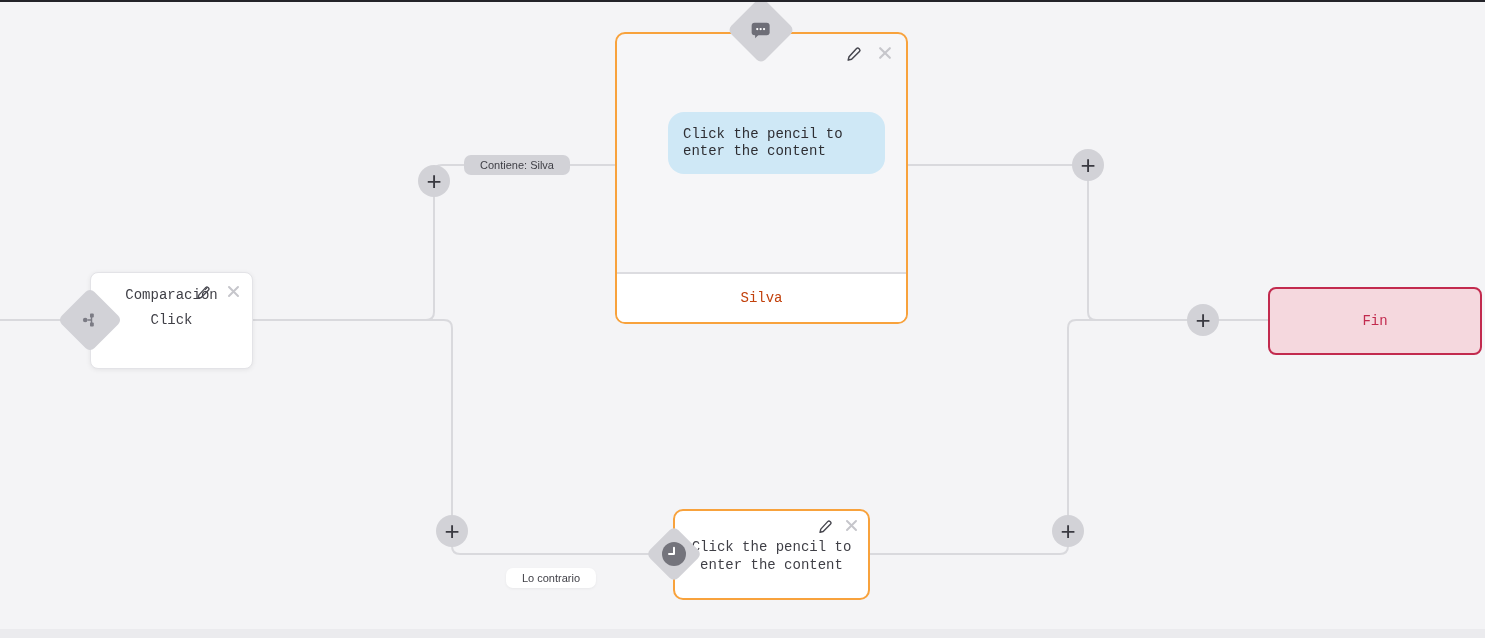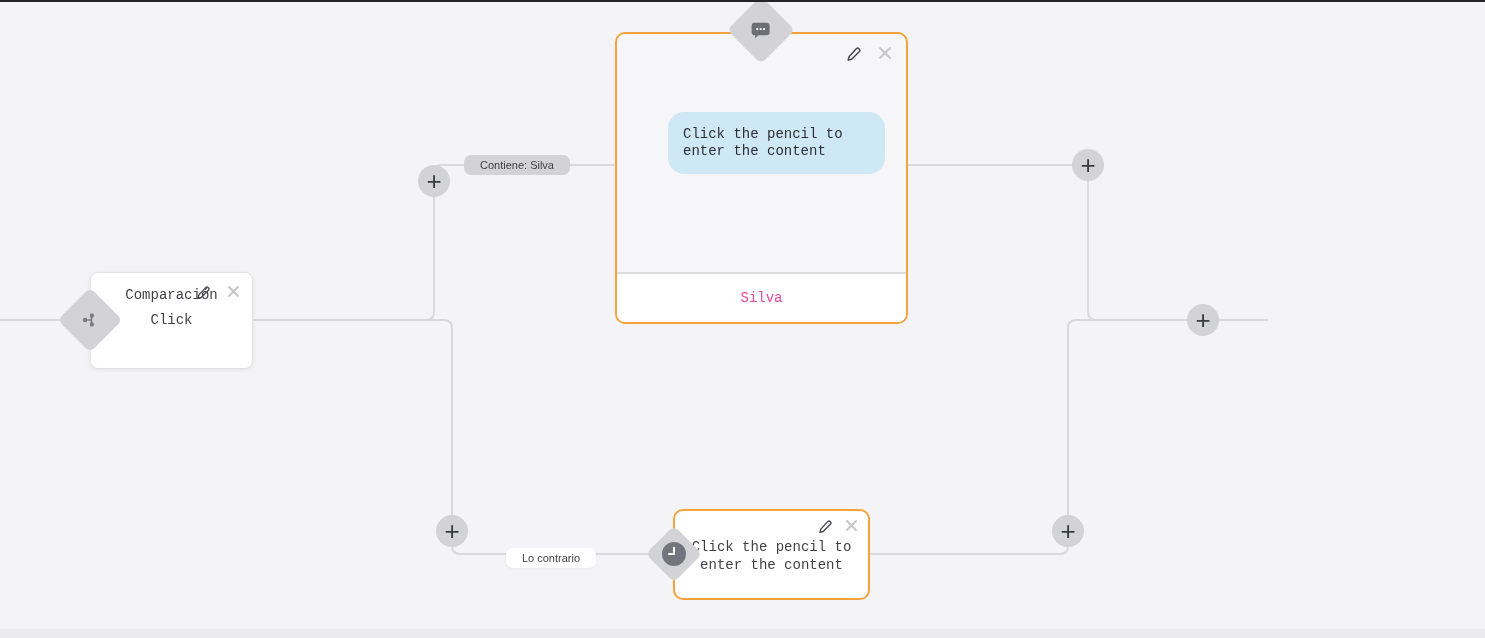--- a/index.html
+++ b/index.html
@@ -35,21 +35,21 @@
   }
   .bubble {
     position:absolute; left:51px; top:78px; width:217px;
     background:#cfe8f6; border-radius:16px; padding:14px 15px;
     font-size:14px; line-height:1.2; color:#2e2e33;
   }
   .message-footer {
     position:absolute; left:0; right:0; bottom:0; height:50px;
     background:#ffffff; border-top:2px solid #dcdce0;
     display:flex; align-items:center; justify-content:center;
-    font-size:14px; color:#ec4899;
+    font-size:14px; color:#c2410c;
   }
 
   
   .delay-node {
     left:673px; top:507px; width:197px; height:91px;
     background:#ffffff; border:2px solid #f8a23c; border-radius:10px;
   }
   .delay-text {
     position:absolute; left:10px; right:10px; top:28px;
     text-align:center; font-size:14px; line-height:1.28; color:#3f3f46;
@@ -197,23 +197,26 @@
   </div>
   <div class="diamond diamond-delay">
     <span>
       <svg width="26" height="26" viewBox="0 0 26 26">
         <circle cx="13" cy="13" r="12" fill="#74747c"></circle>
         <path d="M13 13 V6.8 M13 13 H8" stroke="#ffffff" stroke-width="2" stroke-linecap="round"></path>
       </svg>
     </span>
   </div>
 
+  <div class="node end-node">
+    <span>Fin</span>
+  </div>
 
   <div class="edge-label edge-label-gray" style="left:517px; top:163px;">Contiene: Silva</div>
-  <div class="edge-label edge-label-white" style="left:551px; top:556px;">Lo contrario</div>
+  <div class="edge-label edge-label-white" style="left:551px; top:576px;">Lo contrario</div>
 
   <div class="plus" style="left:418px; top:163px;">+</div>
   <div class="plus" style="left:436px; top:513px;">+</div>
   <div class="plus" style="left:1072px; top:147px;">+</div>
   <div class="plus" style="left:1052px; top:513px;">+</div>
   <div class="plus" style="left:1187px; top:302px;">+</div>
 
   <div class="bottom-strip"></div>
 </div>
 

